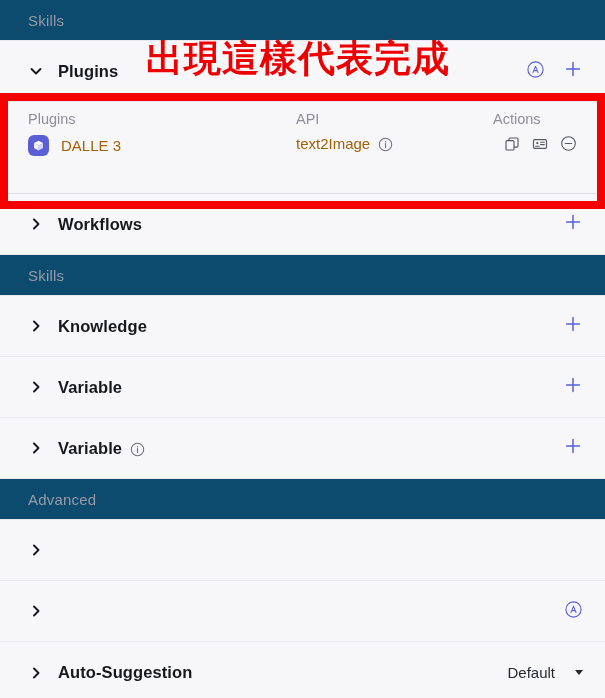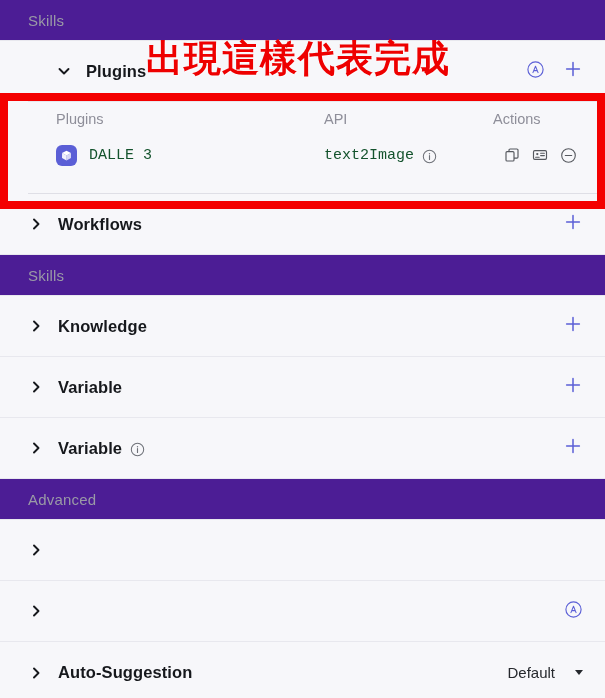--- a/index.html
+++ b/index.html
@@ -20,21 +20,21 @@
   .group-label {
     height: 41px;
     display: flex;
     align-items: center;
     padding-left: 28px;
     box-sizing: border-box;
     color: #9a9aa6;
     font-size: 15px;
     letter-spacing: .2px;
     border-bottom: 1px solid #e8e8ee;
-    background: #4c1d95;
+    background: #0c4a6e;
   }
   .section-row {
     height: 61px;
     display: flex;
     align-items: center;
     padding: 0 22px 0 28px;
     box-sizing: border-box;
     border-bottom: 1px solid #e8e8ee;
     background: #f7f7fa;
   }
@@ -87,43 +87,41 @@
     width: 0; height: 0;
     border-left: 4.5px solid transparent;
     border-right: 4.5px solid transparent;
     border-top: 5px solid #25282d;
     display: block;
   }
 
   
   #plugins-block {
     position: relative;
-    margin-left: 28px;
   }
   .plugin-panel {
     background: #f7f7fa;
     padding: 0 28px 18px 28px;
     box-sizing: border-box;
     border-bottom: 1px solid #dfdfe6;
   }
   .plugin-table { width: 100%; }
   .plugin-head {
     display: flex;
     align-items: center;
     height: 33px;
     color: #8e8e99;
     font-size: 14.5px;
   }
   .plugin-row {
     display: flex;
-    align-items: center;
+    align-items: flex-start;
     height: 40px;
     font-size: 15px;
-    color: #14532d;
-    font-family: Liberation Mono, monospace;
+    color: #a16207;
   }
   .col-name    { flex: 0 0 268px; display: flex; align-items: center; }
   .col-api     { flex: 1 1 auto;  display: flex; align-items: center; }
   .col-actions { flex: 0 0 84px;  display: flex; align-items: center; justify-content: flex-end; gap: 12px; }
   .plugin-head .col-actions { justify-content: flex-start; padding-left: 2px; }
 
   .plugin-avatar {
     width: 21px; height: 21px;
     border-radius: 6px;
     background: #5b5fd6;

